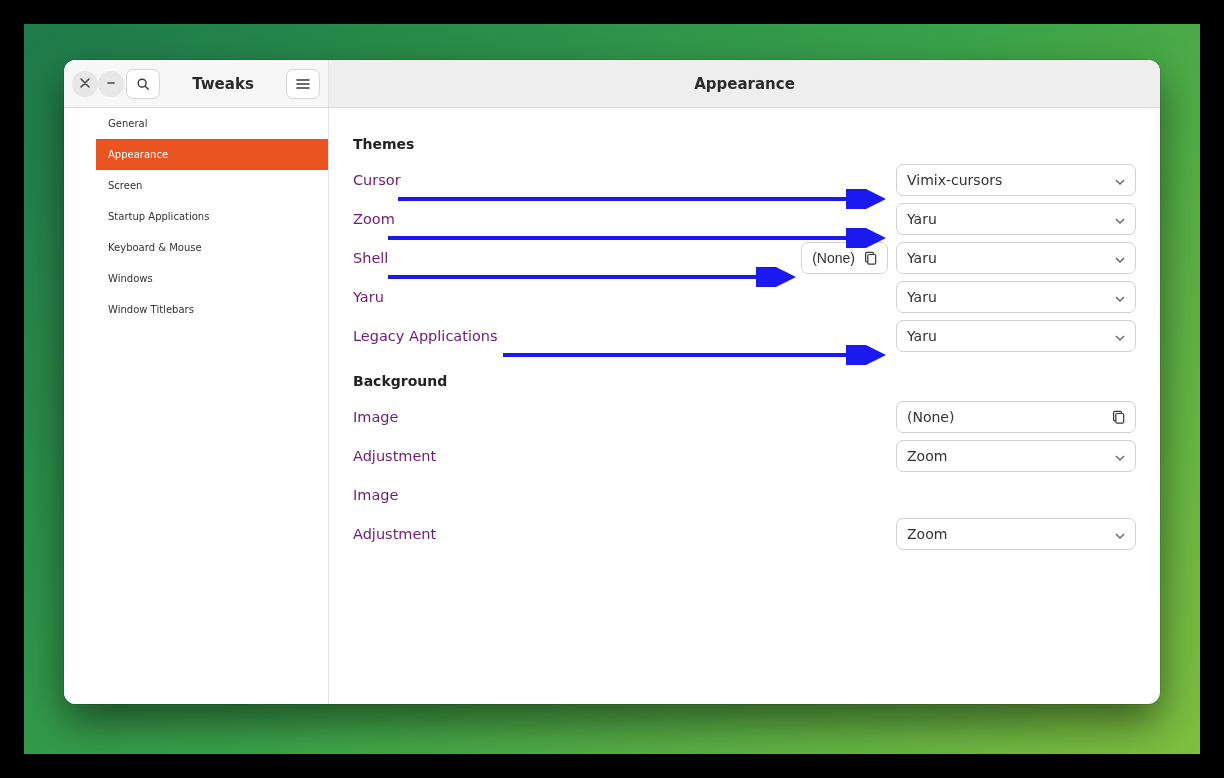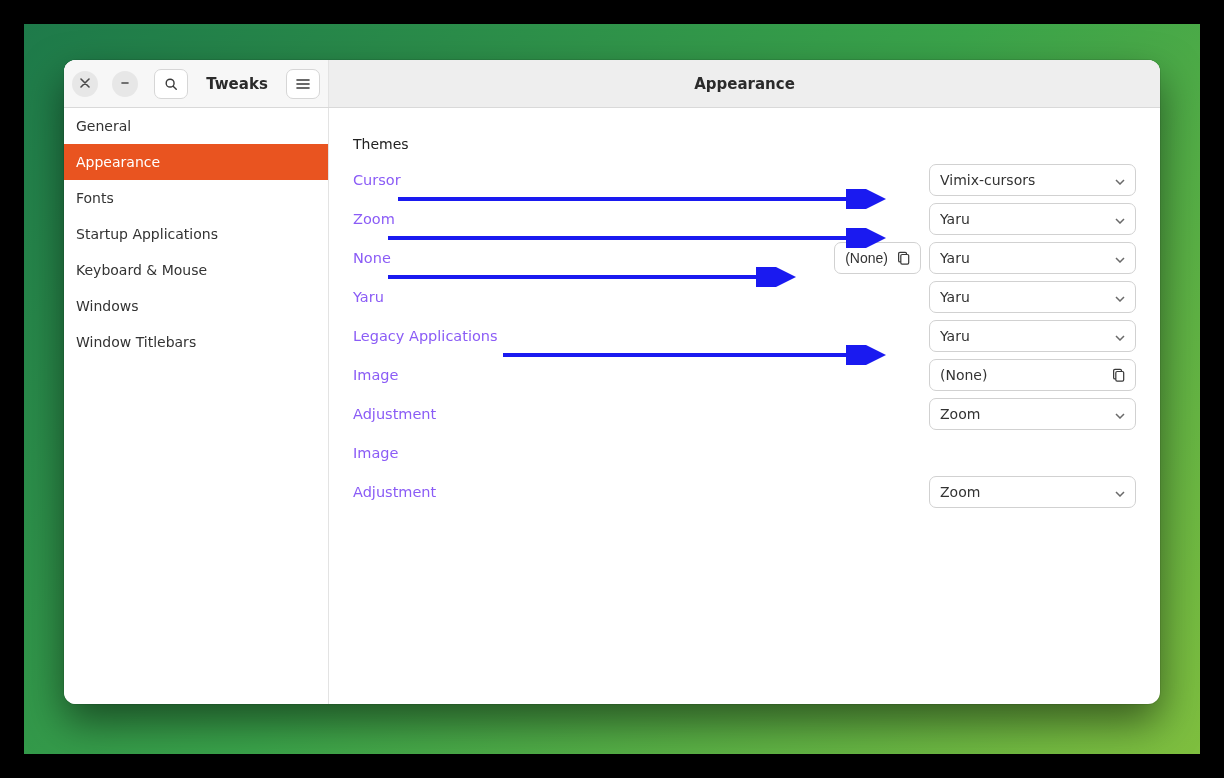--- a/index.html
+++ b/index.html
@@ -37,21 +37,21 @@
     height: 48px;
     border-bottom: 1px solid #d9d9d9;
     display: flex;
     align-items: stretch;
     background: #eee;
   }
   .titlebar-left {
     width: 265px;
     display: flex;
     align-items: center;
-    gap: 14px;
+    gap: 0;
     padding: 0 8px;
     background: #f7f7f7;
     border-right: 1px solid #e3e3e3;
   }
   .circ-btn {
     width: 26px; height: 26px;
     border-radius: 50%;
     border: none;
     background: #e7e7e7;
     display: flex; align-items: center; justify-content: center;
@@ -95,62 +95,63 @@
   
   .sidebar {
     width: 265px;
     background: #fff;
     border-right: 1px solid #e3e3e3;
     padding-top: 48px;
     min-height: 100%;
   }
   .side-item {
     padding: 10px 12px;
-    font-size: 14px;
+    font-size: 10px;
     color: #333;
     cursor: pointer;
+    margin-left: 32px;
   }
   .side-item.active {
     background: #e95420;
     color: #fff;
   }
 
   
   .main {
     flex: 1;
     padding: 48px 0 0 0;
     overflow: auto;
     position: relative;
   }
   .content {
     padding: 24px 24px 24px 24px;
   }
   .section-title {
-    font-weight: 400;
+    font-weight: 700;
     font-size: 14px;
     color: #222;
     margin: 4px 0 8px 0;
   }
   .section-title.sp { margin-top: 18px; }
   .row {
     display: flex;
     align-items: center;
     min-height: 39px;
   }
   .row .label {
     font-size: 14.5px;
-    color: #8b5cf6;
+    color: #701a75;
     width: 170px;
     flex-shrink: 0;
   }
   .row .spacer { flex: 1; position: relative; }
   .row .controls { display:flex; gap:8px; }
 
   .combo {
-    width: 207px;
+    width: 240px;
     height: 32px;
     border: 1px solid #d1d1d1;
     border-radius: 7px;
     background: #fff;
     display: flex;
     align-items: center;
     padding: 0 10px;
     font-size: 14px;
     color: #333;
     cursor: pointer;
@@ -232,21 +233,21 @@
         </button>
       </div>
       <div class="titlebar-right">
         <div class="page-title">Appearance</div>
       </div>
     </div>
 
     <div class="sidebar">
       <div class="side-item"><span>General</span></div>
       <div class="side-item active"><span>Appearance</span></div>
-      <div class="side-item"><span>Fonts</span></div>
+      <div class="side-item"><span>Screen</span></div>
       <div class="side-item"><span>Startup Applications</span></div>
       <div class="side-item"><span>Keyboard &amp; Mouse</span></div>
       <div class="side-item"><span>Windows</span></div>
       <div class="side-item"><span>Window Titlebars</span></div>
     </div>
 
     <div class="main">
       <div class="content">
 
         <div class="section-title">Themes</div>
@@ -293,21 +294,21 @@
             <div class="combo">
               <span>Yaru</span>
               <span class="chev"><svg width="10" height="6" viewBox="0 0 10 6">
                     <path d="M1 1 L5 5 L9 1" fill="none" stroke="#6a6a6a" stroke-width="1.5"></path>
                   </svg></span>
             </div>
           </div>
         </div>
 
         <div class="row">
-          <div class="label">None</div>
+          <div class="label">Shell</div>
           <div class="spacer">
             <div class="arrow" style="left:-135px;top:9px;">
               <svg width="415" height="20">
                   <defs>
                     <marker id="ah3" markerWidth="10" markerHeight="10" refX="8" refY="5" orient="auto">
                       <path d="M0,0 L10,5 L0,10 Z" fill="#1a1af0"></path>
                     </marker>
                   </defs>
                   <line x1="0" y1="10" x2="400" y2="10" stroke="#1a1af0" stroke-width="4" marker-end="url(#ah3)"></line>
                 </svg>
@@ -362,20 +363,21 @@
           <div class="controls">
             <div class="combo">
               <span>Yaru</span>
               <span class="chev"><svg width="10" height="6" viewBox="0 0 10 6">
                     <path d="M1 1 L5 5 L9 1" fill="none" stroke="#6a6a6a" stroke-width="1.5"></path>
                   </svg></span>
             </div>
           </div>
         </div>
 
+        <div class="section-title sp">Background</div>
 
         <div class="row">
           <div class="label">Image</div>
           <div class="spacer"></div>
           <div class="controls">
             <div class="combo">
               <span>(None)</span>
               <span class="chev">
                 <svg class="icon-svg" width="14" height="14" viewBox="0 0 16 16">
                     <rect x="3" y="1.5" width="9" height="11" rx="1.5" fill="none" stroke="#3a3a3a" stroke-width="1.4"></rect>

